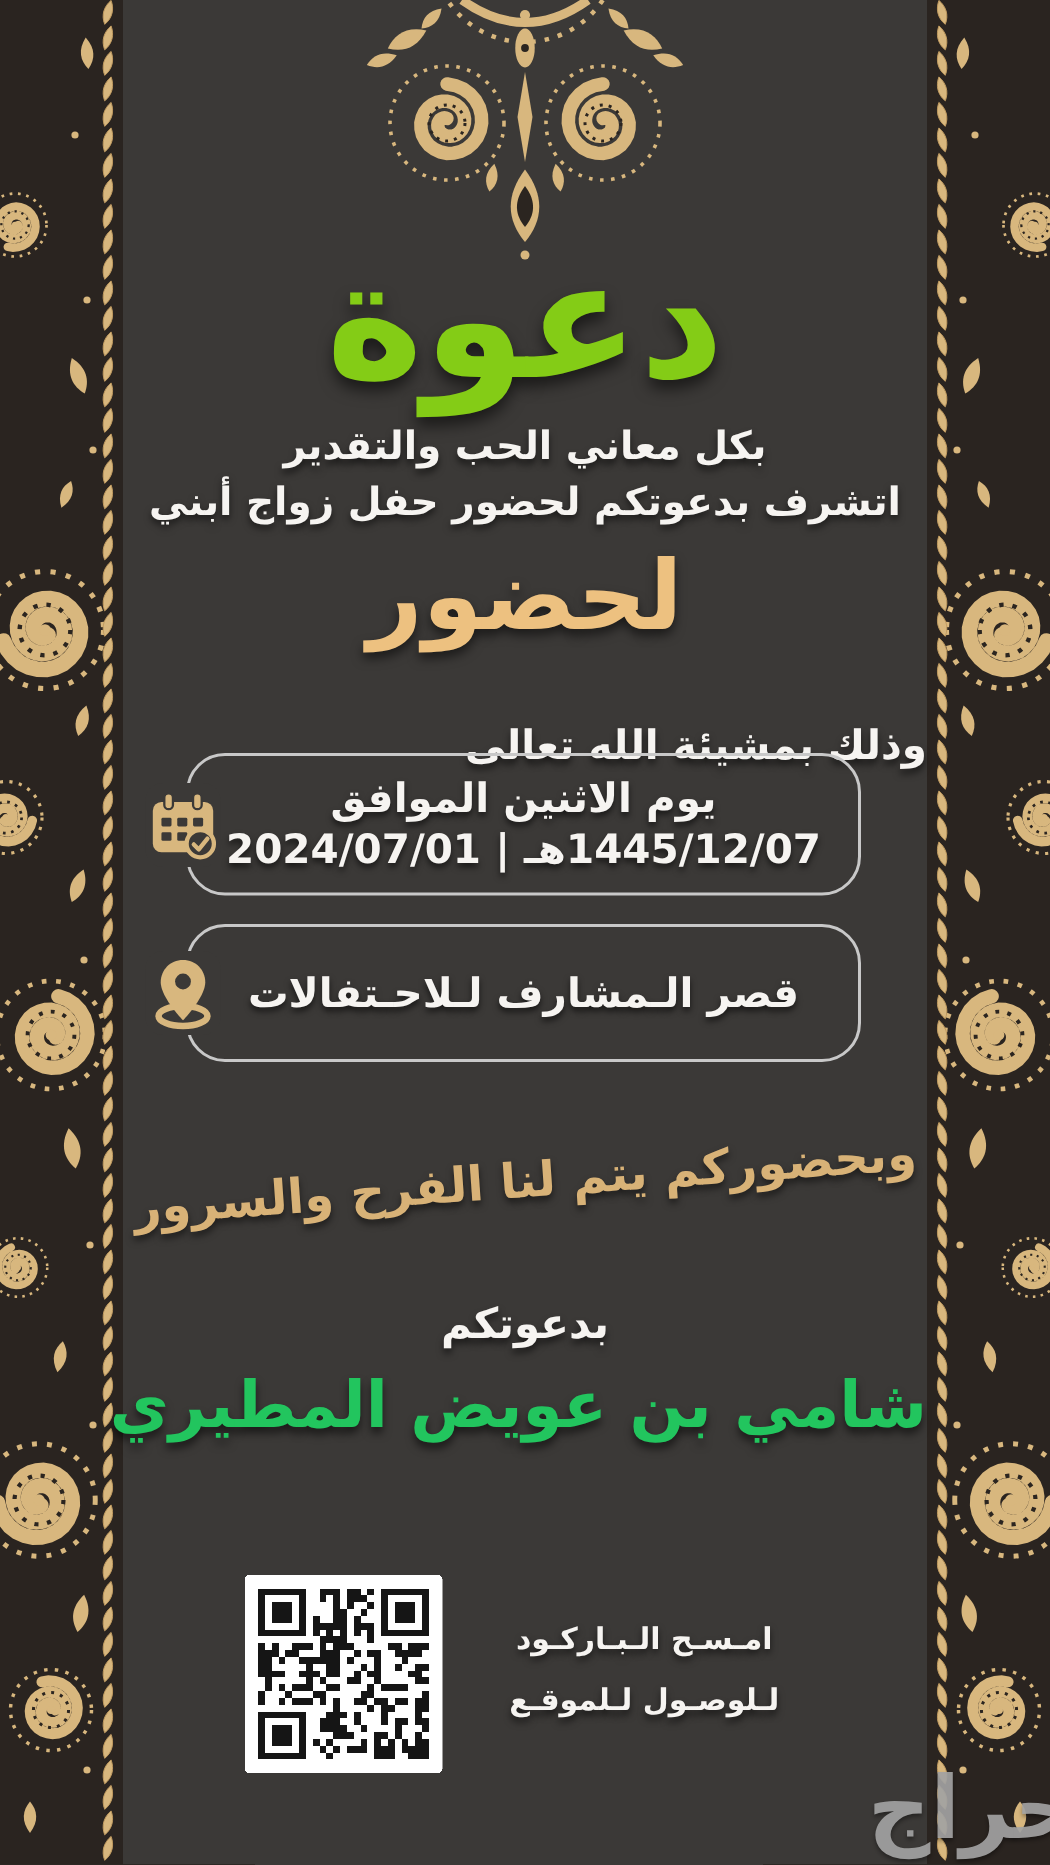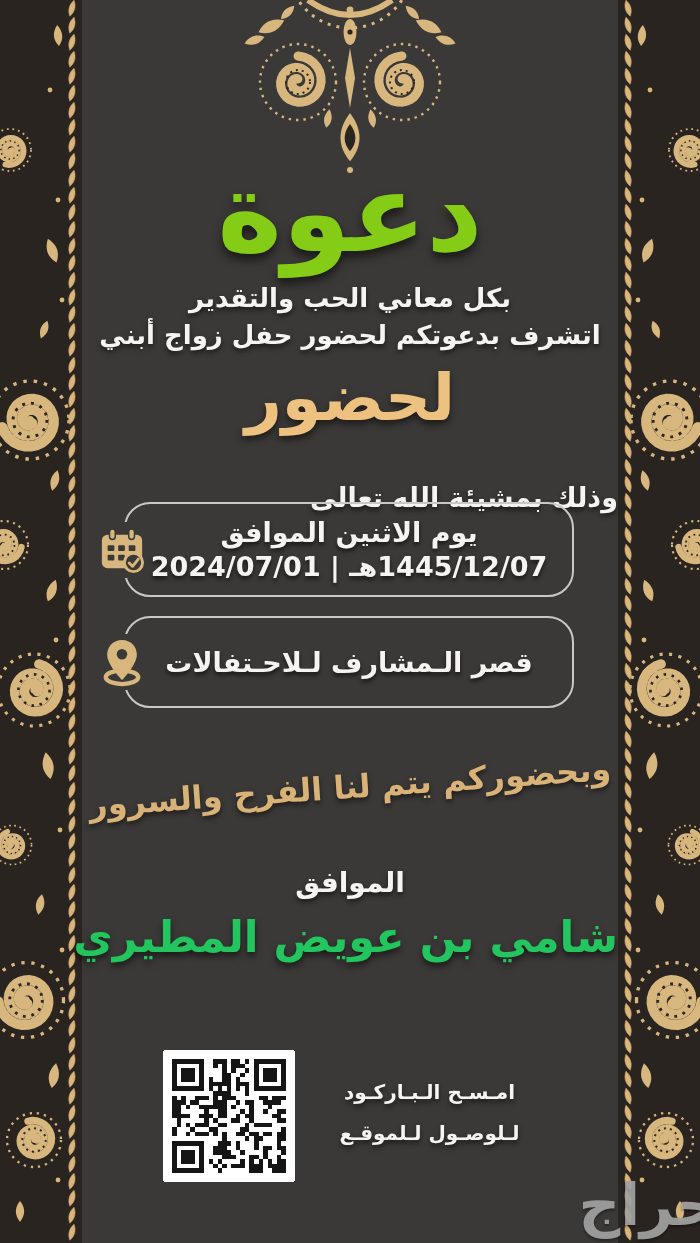--- a/index.html
+++ b/index.html
@@ -405,21 +405,21 @@
         <svg width="46" height="52" viewBox="0 0 48 52">
           <ellipse cx="24" cy="42" rx="17" ry="7" fill="none" stroke="#d8b77e" stroke-width="4.5"></ellipse>
           <path d="M24 3 C33 3 39.5 10 39.5 18.5 C39.5 29 24 45 24 45 C24 45 8.5 29 8.5 18.5 C8.5 10 15 3 24 3 Z" fill="#d8b77e"></path>
           <circle cx="24" cy="18" r="5.5" fill="#3b3937"></circle>
         </svg>
       </span>
     </div>
 
     <div class="wish">وبحضوركم يتم لنا الفرح والسرور</div>
 
-    <div class="host-label">الموافق</div>
+    <div class="host-label">بدعوتكم</div>
 
     <div class="host-name">شامي بن عويض المطيري</div>
 
     <div class="qr" id="qr-box"><svg width="132" height="132" viewBox="0 0 133.39999999999998 133.39999999999998" shape-rendering="crispEdges">
           <rect width="133.39999999999998" height="133.39999999999998" fill="#ffffff" rx="3"></rect>
           <g fill="#151515">
             <rect x="50.6" y="9.2" width="4.6" height="4.6"></rect>
             <rect x="55.2" y="9.2" width="4.6" height="4.6"></rect>
             <rect x="59.8" y="9.2" width="4.6" height="4.6"></rect>
             <rect x="69.0" y="9.2" width="4.6" height="4.6"></rect>

